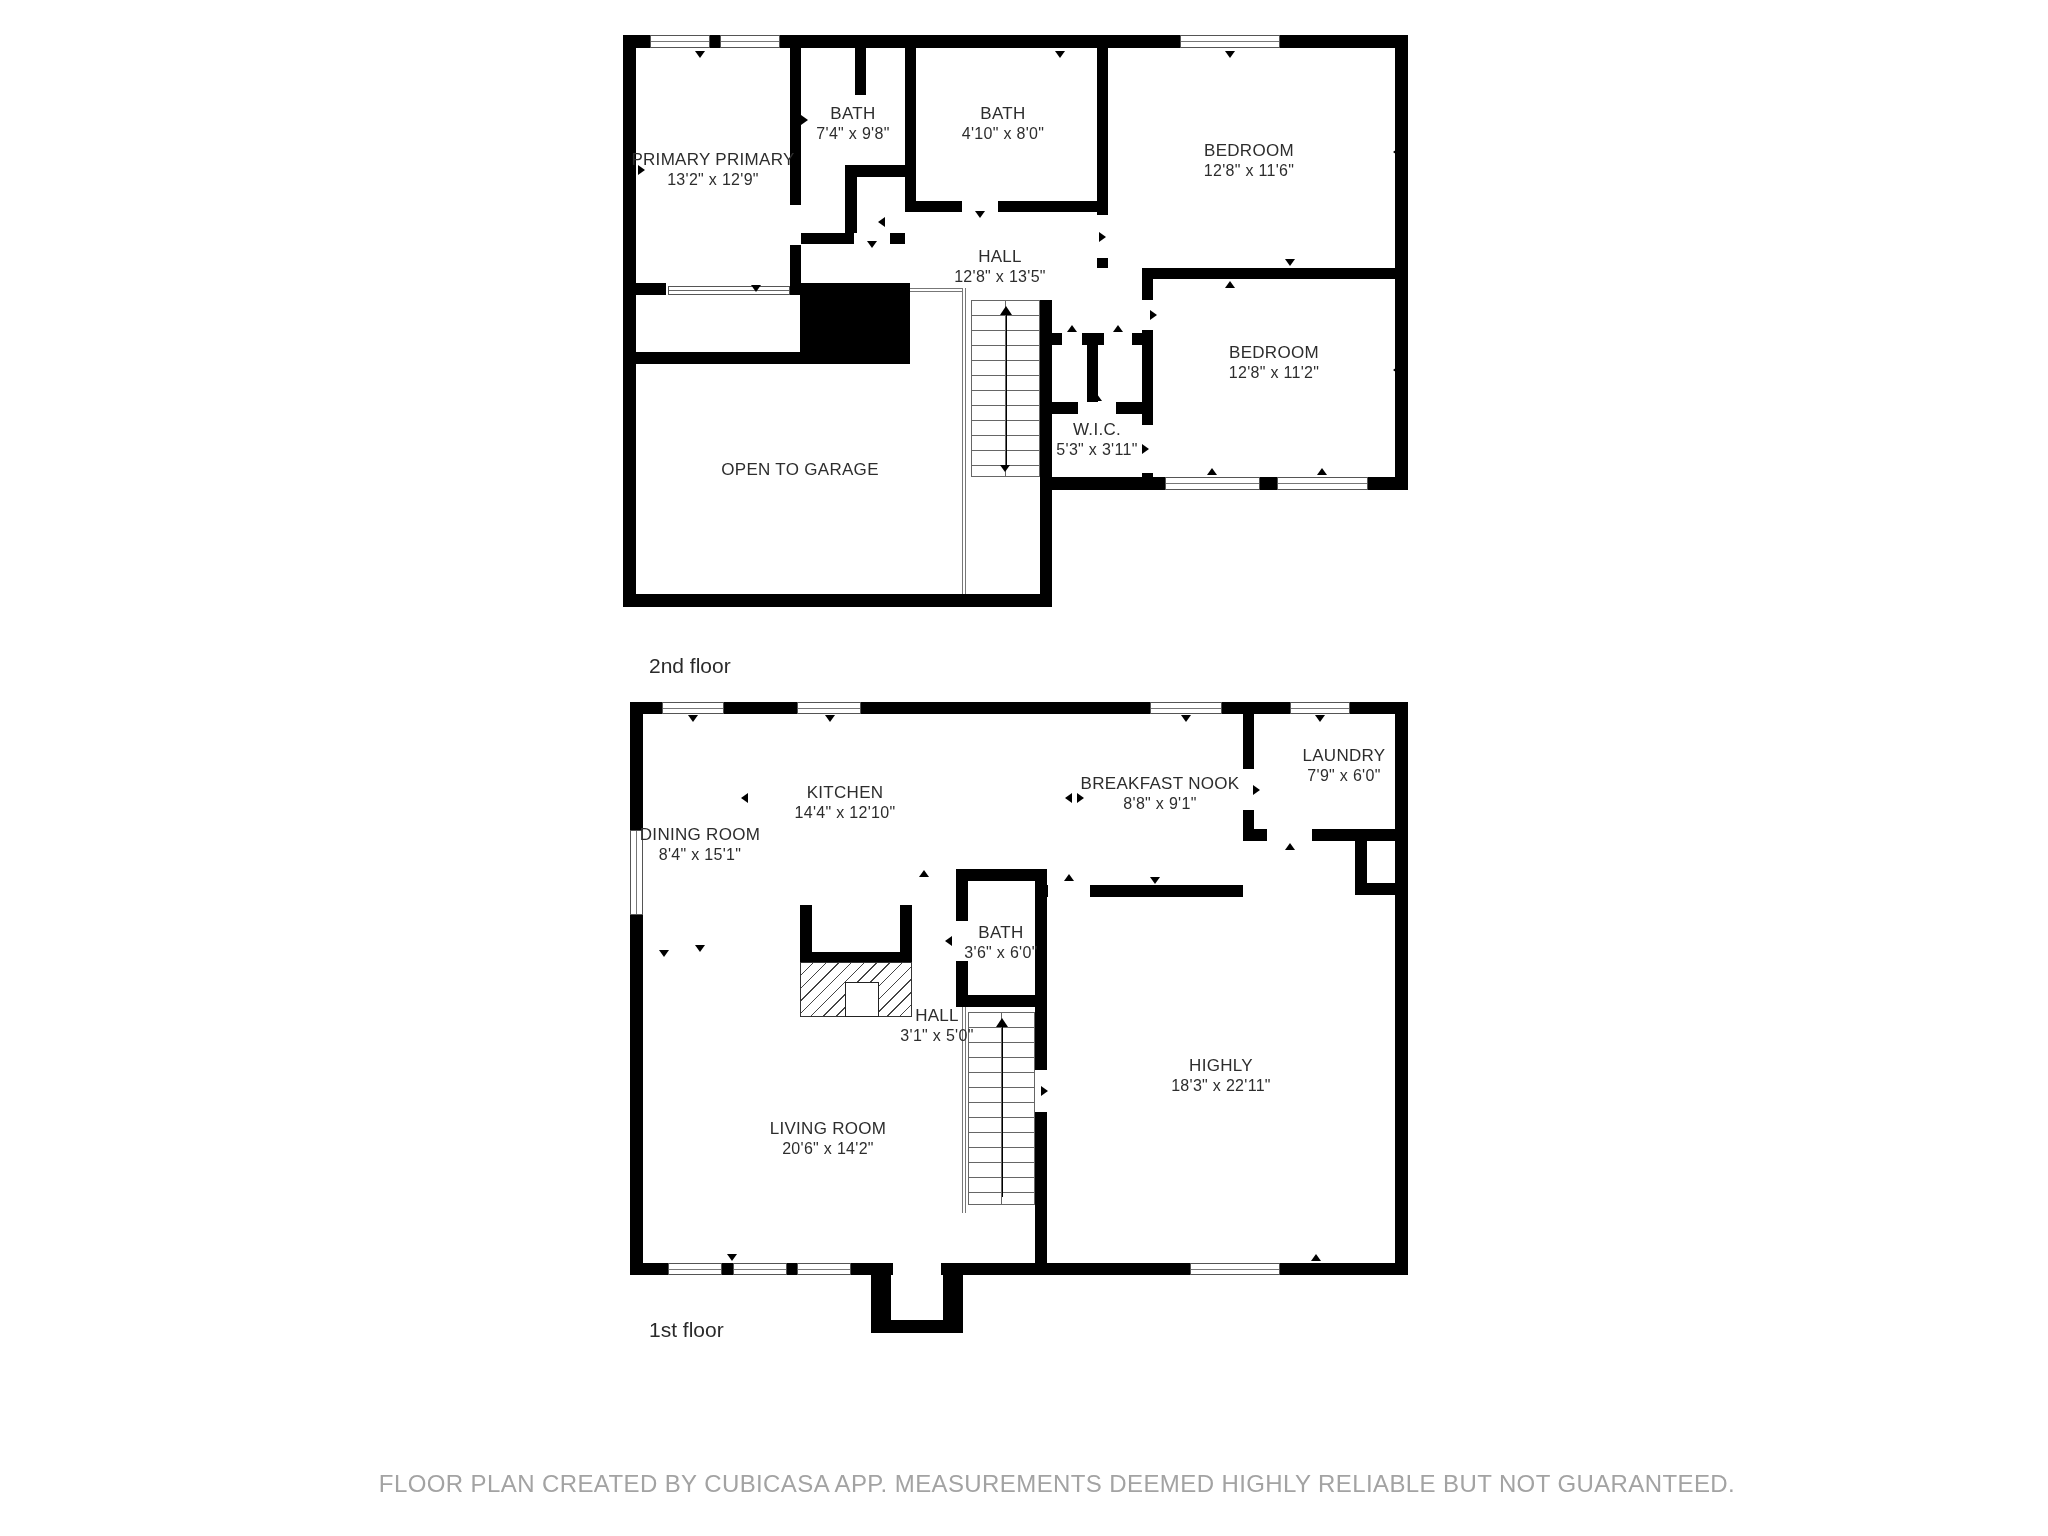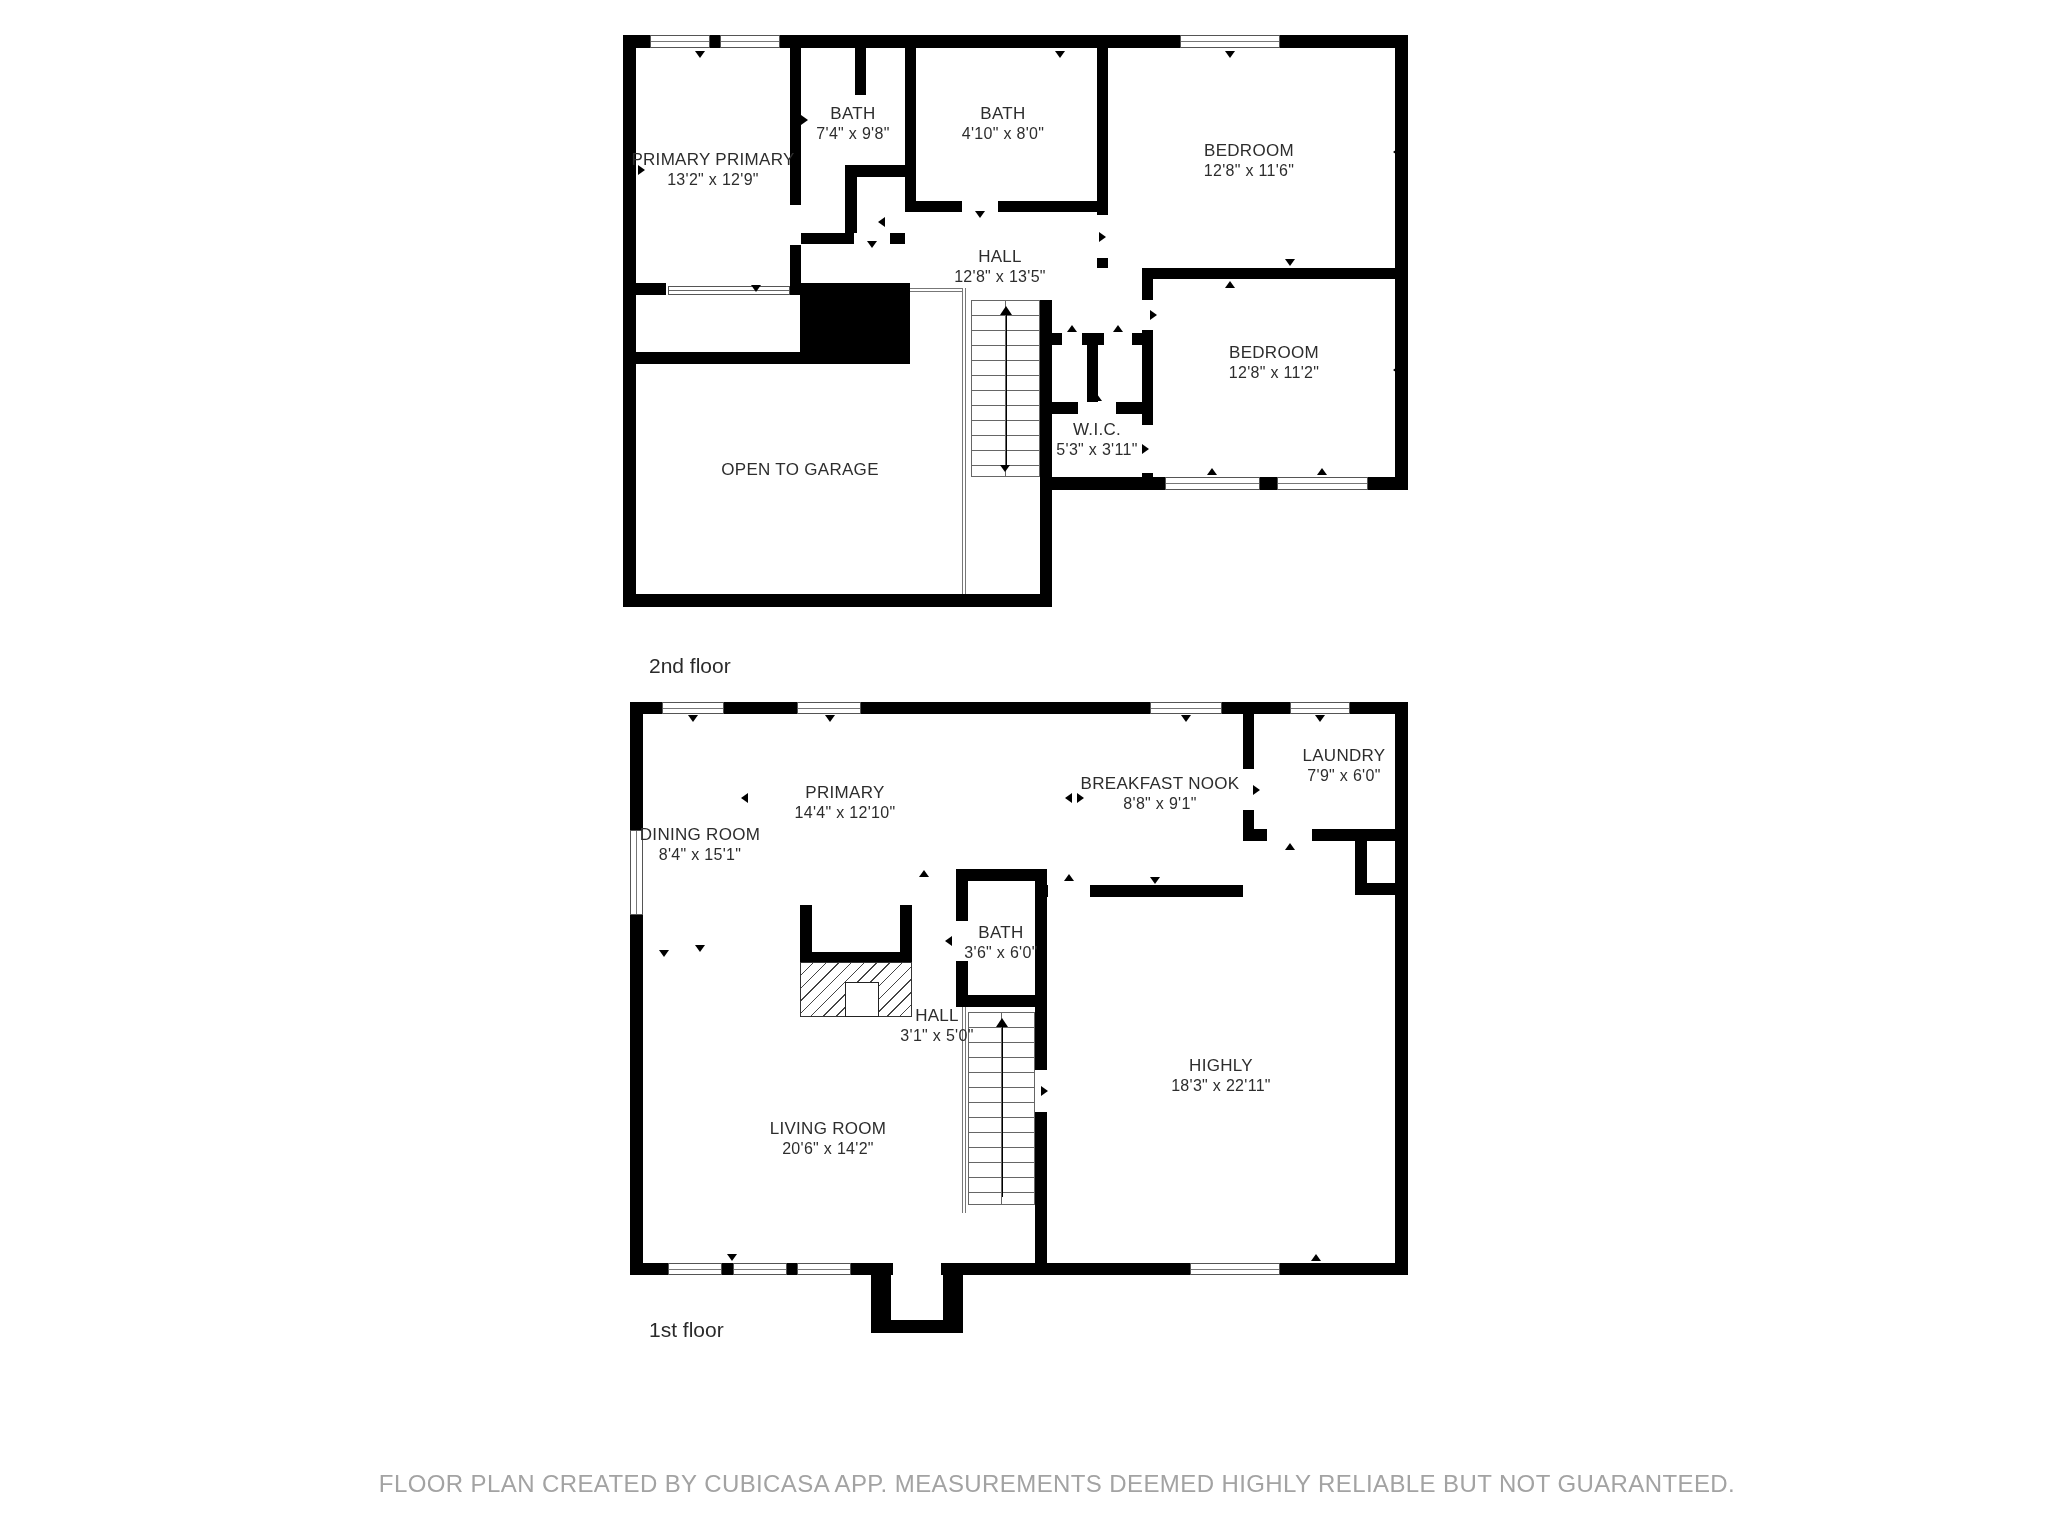--- a/index.html
+++ b/index.html
@@ -204,21 +204,21 @@
       <div class="marker down" style="left: 695px; top: 945px;"></div>
       <div class="marker up" style="left: 1311px; top: 1254px;"></div>
       <div class="marker down" style="left: 727px; top: 1254px;"></div>
       <div class="marker left" style="left: 1397px; top: 1053px;"></div>
       <div class="marker up" style="left: 919px; top: 870px;"></div>
       <div class="room-label" style="left: 700px; top: 845px;">
         <div class="rname">DINING ROOM</div>
         <div class="rdims">8'4" x 15'1"</div>
       </div>
       <div class="room-label" style="left: 845px; top: 803px;">
-        <div class="rname">PRIMARY</div>
+        <div class="rname">KITCHEN</div>
         <div class="rdims">14'4" x 12'10"</div>
       </div>
       <div class="room-label" style="left: 1160px; top: 794px;">
         <div class="rname">BREAKFAST NOOK</div>
         <div class="rdims">8'8" x 9'1"</div>
       </div>
       <div class="room-label" style="left: 1324px; top: 766px; margin-left: 20px;">
         <div class="rname">LAUNDRY</div>
         <div class="rdims">7'9" x 6'0"</div>
       </div>

